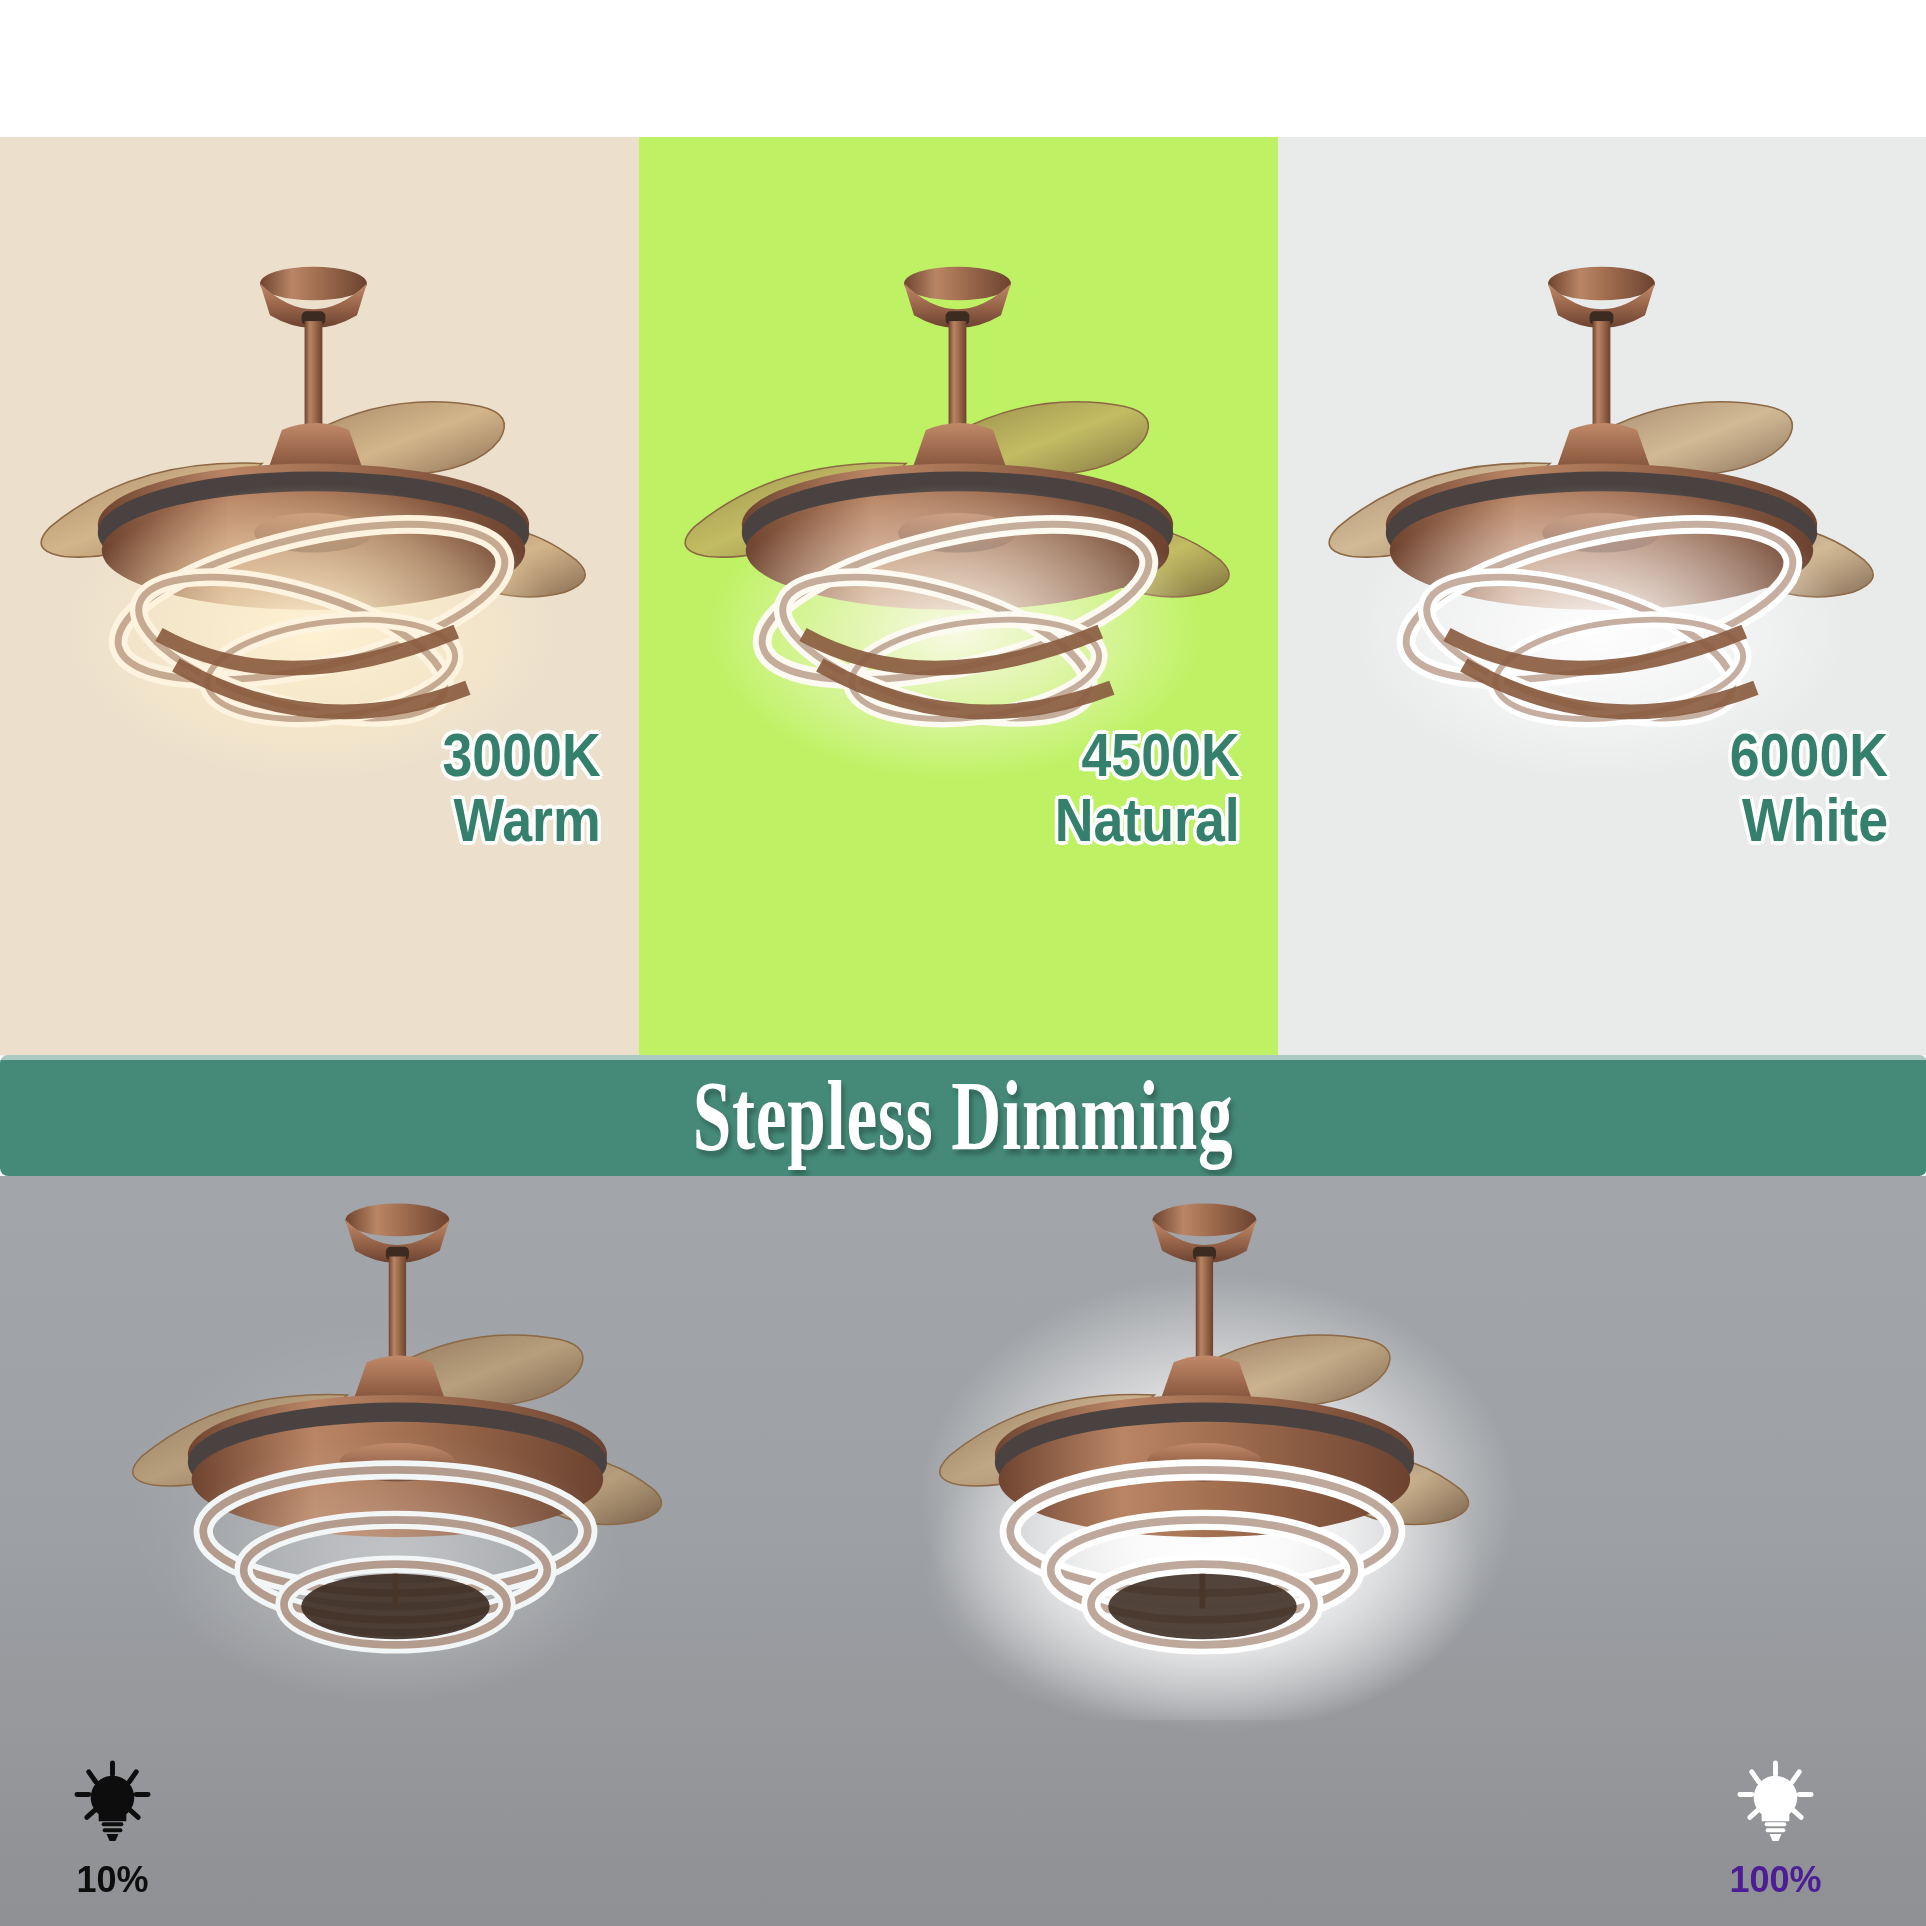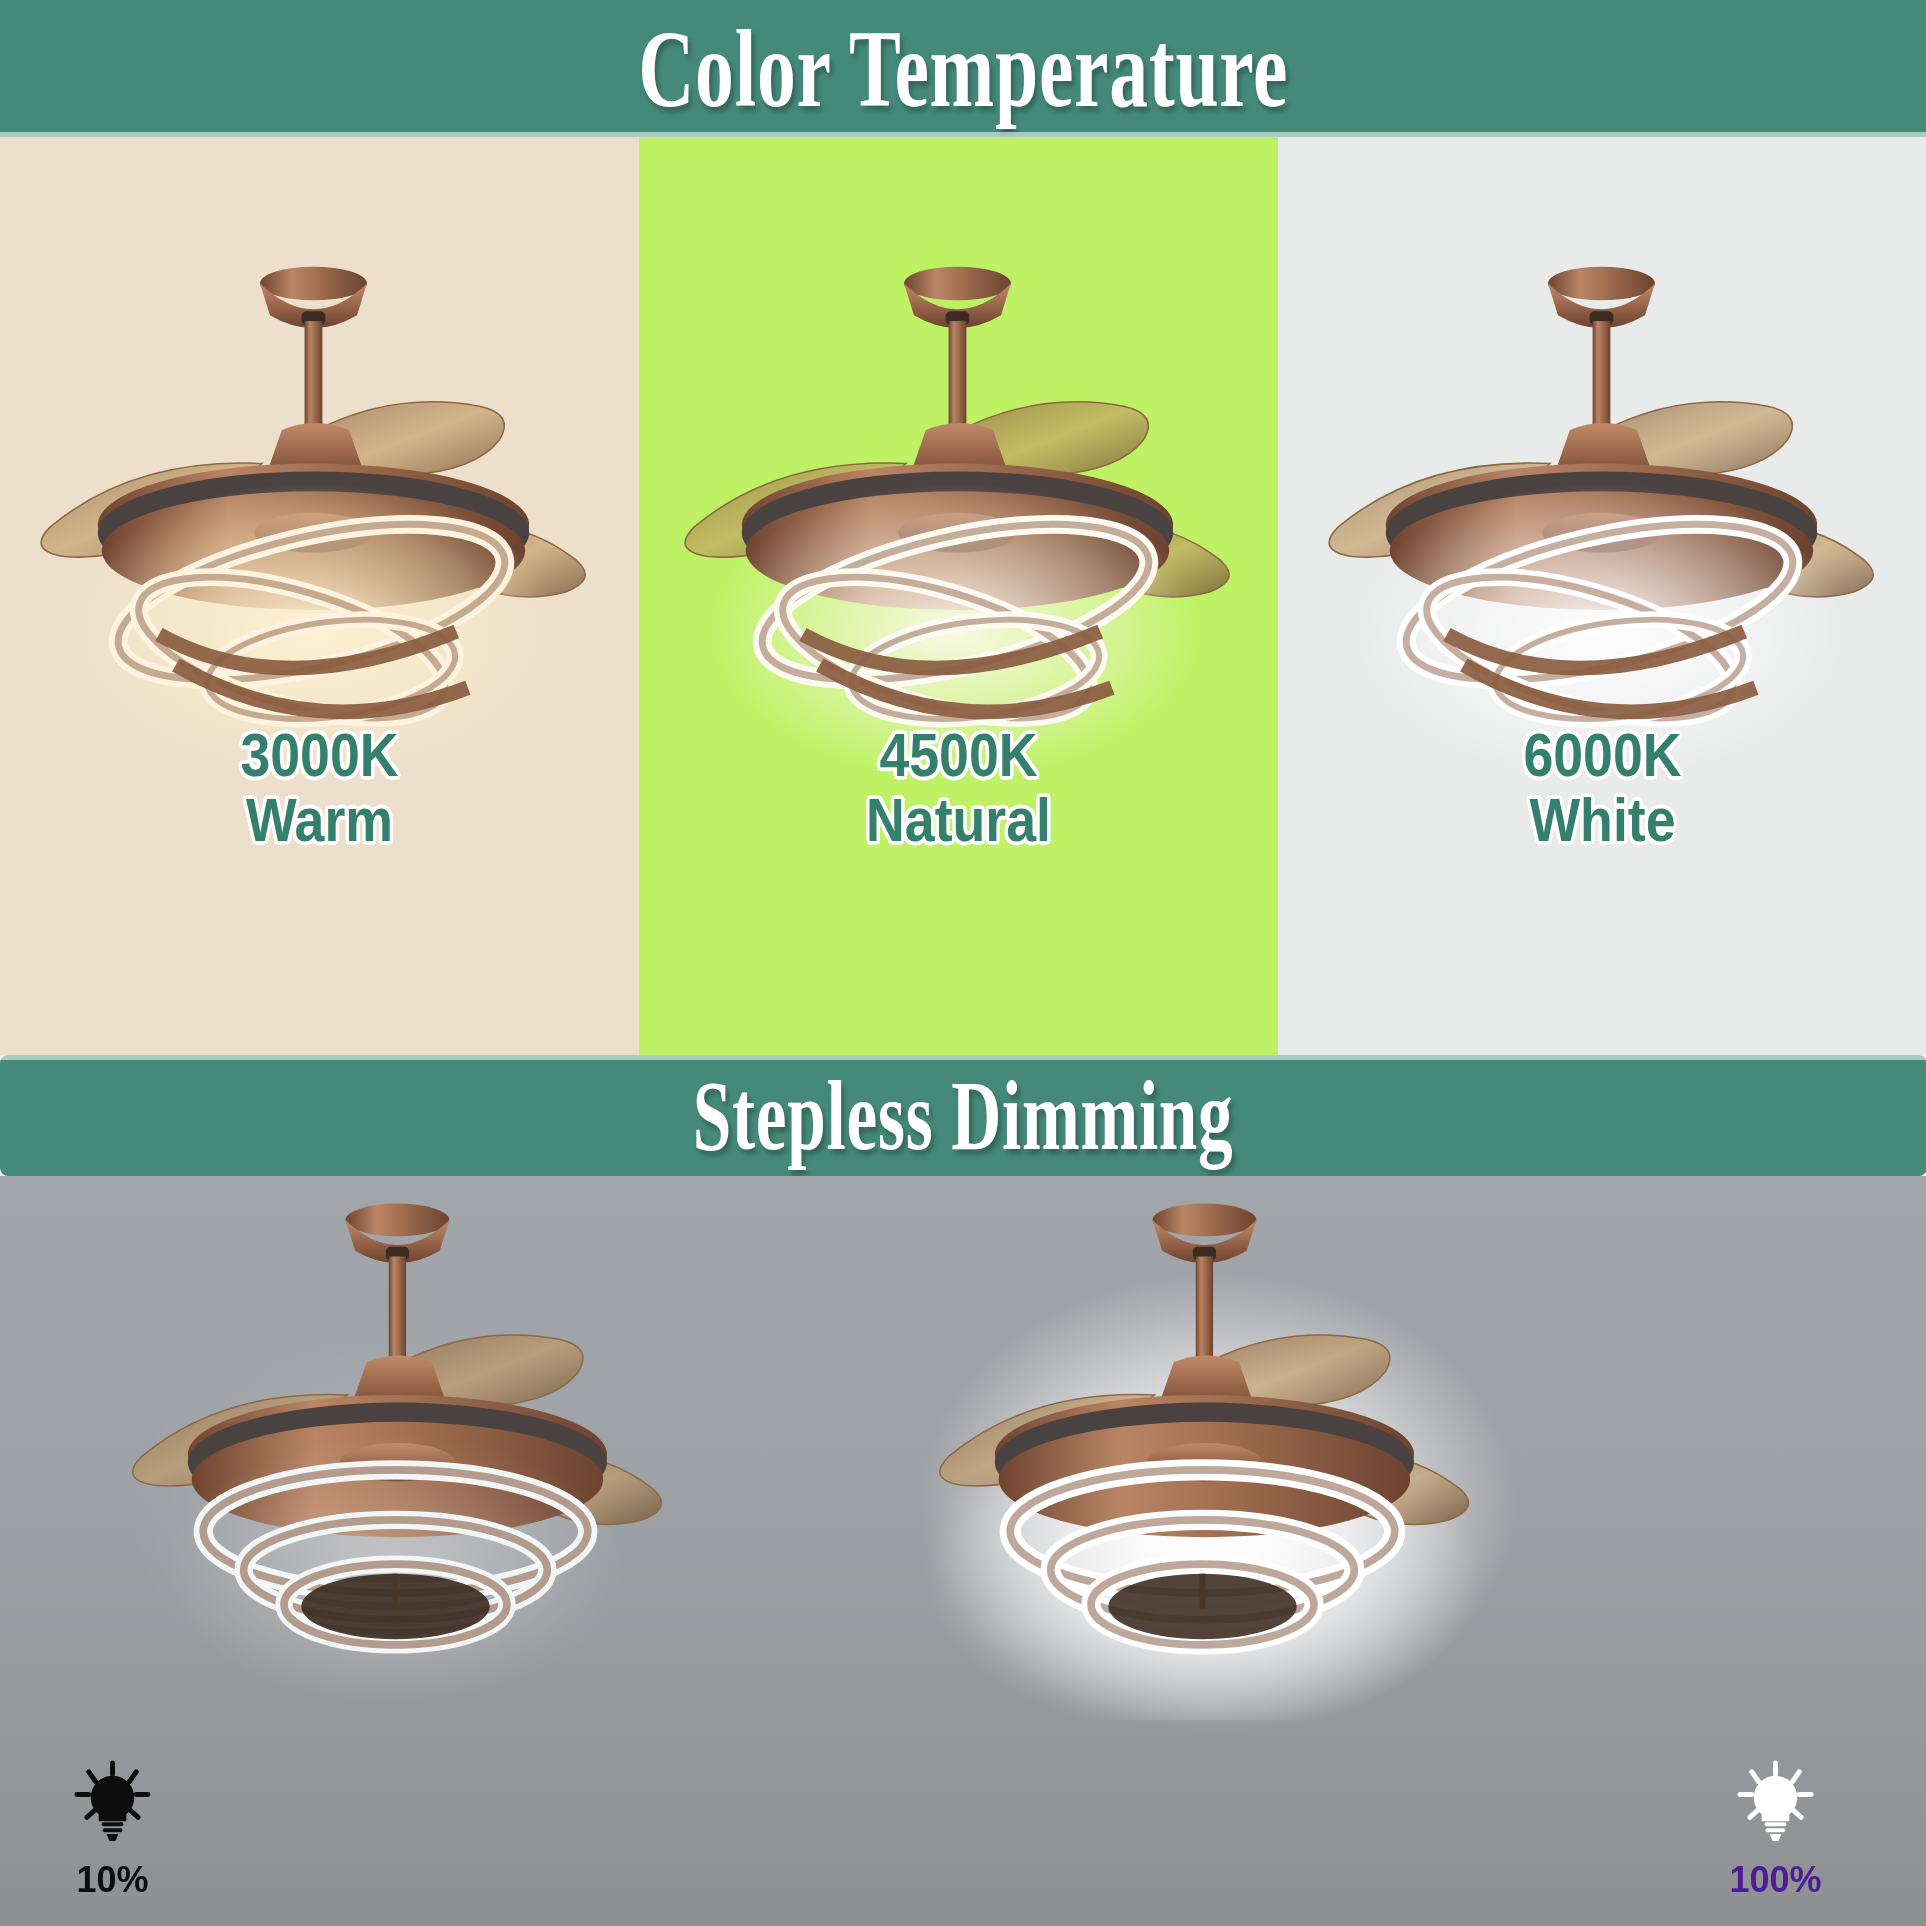--- a/index.html
+++ b/index.html
@@ -27,21 +27,21 @@
       background:rgba(255,255,255,.55);}
 
   
   #ct-section{position:absolute;left:0;top:137px;width:1927px;height:919px;
               display:flex;}
   .ct-panel{position:relative;height:100%;overflow:hidden;}
   .ct-panel.p1{width:639px;background:#ece0cd;}
   .ct-panel.p2{width:639px;background:#bef264;}
   .ct-panel.p3{width:649px;background:#e9ebea;}
 
-  .ct-label{position:absolute;left:0;width:100%;top:586px;text-align:center;
+  .ct-label{position:absolute;left:0;width:100%;top:586px;text-align:right;
             pointer-events:none;}
   .ct-label .l1,.ct-label .l2{
       display:block;color:#35806c;font-weight:bold;
       font-family:"Liberation Sans", sans-serif;
       font-size:61px;line-height:65px;letter-spacing:0px;
       transform:scaleX(.88);
       text-shadow:
         -3px -3px 0 #fdfdfb,  3px -3px 0 #fdfdfb,
         -3px  3px 0 #fdfdfb,  3px  3px 0 #fdfdfb,
         -4px  0   0 #fdfdfb,  4px  0   0 #fdfdfb,
@@ -65,24 +65,20 @@
   .bulb-block .pct{display:block;font-weight:bold;font-size:36px;line-height:51px;
       font-family:"Liberation Sans", sans-serif;margin-top:6px;}
   #bulb-left{left:38px;top:36px;color:#0d0d0d;}
   #bulb-right{left:1701px;top:36px;color:#4c1d95;}
 </style>
 </head>
 <body>
 
 <div id="page">
 
-  <div class="banner" id="banner-top">
-    <span class="btxt">Color Temperature</span>
-    <div class="banner-underline" style="bottom:0;"></div>
-  </div>
 
   <div id="ct-section">
 
     <div class="ct-panel p1">
       <svg class="fan-wrap" style="left:-35px;top:99px;" width="693" height="554" viewBox="0 0 700 560">
         <defs>
           <linearGradient id="m1" x1="0" y1="0" x2="1" y2="0">
             <stop offset="0%" stop-color="#6f4430"></stop>
               <stop offset="30%" stop-color="#b98565"></stop>
             <stop offset="55%" stop-color="#a06d4f"></stop>

